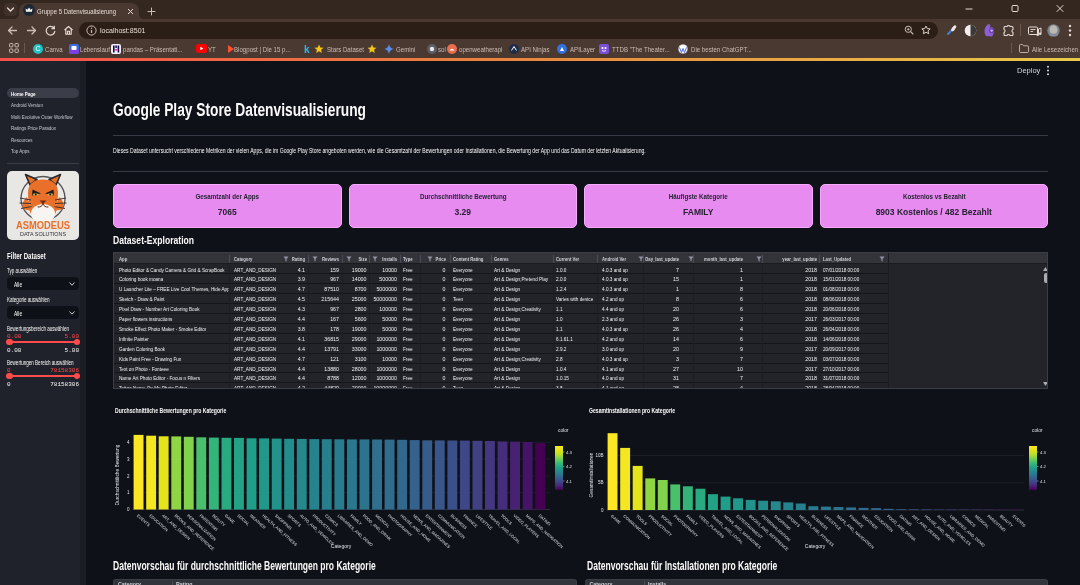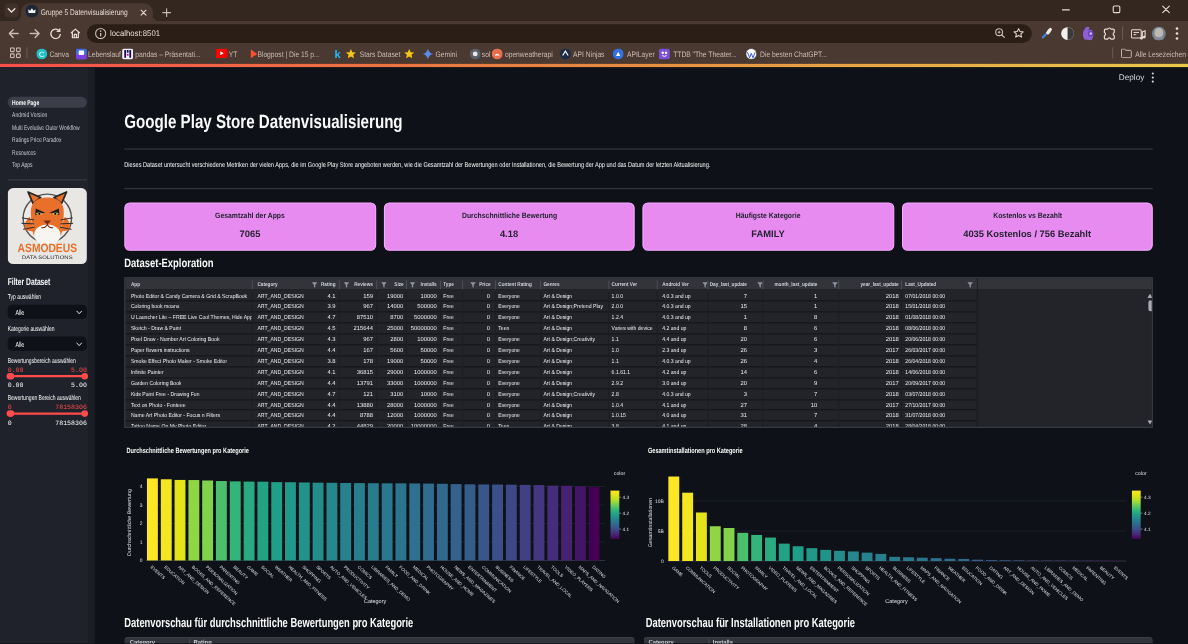--- a/index.html
+++ b/index.html
@@ -258,27 +258,27 @@
   </svg>
 <div class="abs" style="left:113px;top:100px;font-size:17.5px;font-weight:bold;color:#fafafa;transform:scaleX(0.786);transform-origin:left top;white-space:nowrap;">Google Play Store Datenvisualisierung</div>
 <div class="abs" style="left:113px;top:135px;width:935px;height:1px;background:#383b45;"></div>
 <div class="abs" style="left:113px;top:146.5px;font-size:6.3px;color:#fafafa;transform:scaleX(0.81);transform-origin:left top;white-space:nowrap;">Dieses Dataset untersucht verschiedene Metriken der vielen Apps, die im Google Play Store angeboten werden, wie die Gesamtzahl der Bewertungen oder Installationen, die Bewertung der App und das Datum der letzten Aktualisierung.</div>
 <div class="abs" style="left:113px;top:170.5px;width:935px;height:1px;background:#383b45;"></div>
 <div class="abs" style="left:113.0px;top:184px;width:228.5px;height:44px;background:#e78bf0;border:1px solid #f6aaff;border-radius:5px;"></div>
 <div class="abs" style="left:113.0px;top:192.5px;width:228.5px;text-align:center;font-size:7px;font-weight:bold;color:#262233;transform:scaleX(0.89);transform-origin:center top;">Gesamtzahl der Apps</div>
 <div class="abs" style="left:113.0px;top:206.5px;width:228.5px;text-align:center;font-size:8.5px;font-weight:bold;color:#262233;">7065</div>
 <div class="abs" style="left:348.5px;top:184px;width:228.5px;height:44px;background:#e78bf0;border:1px solid #f6aaff;border-radius:5px;"></div>
 <div class="abs" style="left:348.5px;top:192.5px;width:228.5px;text-align:center;font-size:7px;font-weight:bold;color:#262233;transform:scaleX(0.89);transform-origin:center top;">Durchschnittliche Bewertung</div>
-<div class="abs" style="left:348.5px;top:206.5px;width:228.5px;text-align:center;font-size:8.5px;font-weight:bold;color:#262233;">4.18</div>
+<div class="abs" style="left:348.5px;top:206.5px;width:228.5px;text-align:center;font-size:8.5px;font-weight:bold;color:#262233;">3.29</div>
 <div class="abs" style="left:584.0px;top:184px;width:228.5px;height:44px;background:#e78bf0;border:1px solid #f6aaff;border-radius:5px;"></div>
 <div class="abs" style="left:584.0px;top:192.5px;width:228.5px;text-align:center;font-size:7px;font-weight:bold;color:#262233;transform:scaleX(0.89);transform-origin:center top;">Häufigste Kategorie</div>
 <div class="abs" style="left:584.0px;top:206.5px;width:228.5px;text-align:center;font-size:8.5px;font-weight:bold;color:#262233;">FAMILY</div>
 <div class="abs" style="left:819.5px;top:184px;width:228.5px;height:44px;background:#e78bf0;border:1px solid #f6aaff;border-radius:5px;"></div>
 <div class="abs" style="left:819.5px;top:192.5px;width:228.5px;text-align:center;font-size:7px;font-weight:bold;color:#262233;transform:scaleX(0.89);transform-origin:center top;">Kostenlos vs Bezahlt</div>
-<div class="abs" style="left:819.5px;top:206.5px;width:228.5px;text-align:center;font-size:8.5px;font-weight:bold;color:#262233;">4035 Kostenlos / 756 Bezahlt</div>
+<div class="abs" style="left:819.5px;top:206.5px;width:228.5px;text-align:center;font-size:8.5px;font-weight:bold;color:#262233;">8903 Kostenlos / 482 Bezahlt</div>
 <div class="abs" style="left:113px;top:234px;font-size:11px;font-weight:bold;color:#fafafa;transform:scaleX(0.78);transform-origin:left top;white-space:nowrap;">Dataset-Exploration</div>
 <div class="abs" style="left:113px;top:252px;width:935px;height:137px;background:#222429;border:1px solid #3c3e46;overflow:hidden;">
 <div class="abs" style="left:0;top:0;width:935px;height:11px;background:#32343a;border-bottom:1px solid #1a1b1f;"></div>
 <div class="abs" style="left:5px;top:2.8px;font-size:5px;font-weight:bold;color:#ced1d7;white-space:nowrap;transform:scaleX(0.85);transform-origin:left top;">App</div>
 <div class="abs" style="left:120px;top:2.8px;font-size:5px;font-weight:bold;color:#ced1d7;white-space:nowrap;transform:scaleX(0.85);transform-origin:left top;">Category</div>
 <div class="abs" style="left:101px;top:2.8px;width:90px;text-align:right;font-size:5px;font-weight:bold;color:#ced1d7;white-space:nowrap;transform:scaleX(0.85);transform-origin:right top;">Rating</div>
 <div class="abs" style="left:135px;top:2.8px;width:90px;text-align:right;font-size:5px;font-weight:bold;color:#ced1d7;white-space:nowrap;transform:scaleX(0.85);transform-origin:right top;">Reviews</div>
 <div class="abs" style="left:162.5px;top:2.8px;width:90px;text-align:right;font-size:5px;font-weight:bold;color:#ced1d7;white-space:nowrap;transform:scaleX(0.85);transform-origin:right top;">Size</div>
 <div class="abs" style="left:193px;top:2.8px;width:90px;text-align:right;font-size:5px;font-weight:bold;color:#ced1d7;white-space:nowrap;transform:scaleX(0.85);transform-origin:right top;">Installs</div>
 <div class="abs" style="left:289px;top:2.8px;font-size:5px;font-weight:bold;color:#ced1d7;white-space:nowrap;transform:scaleX(0.85);transform-origin:left top;">Type</div>

